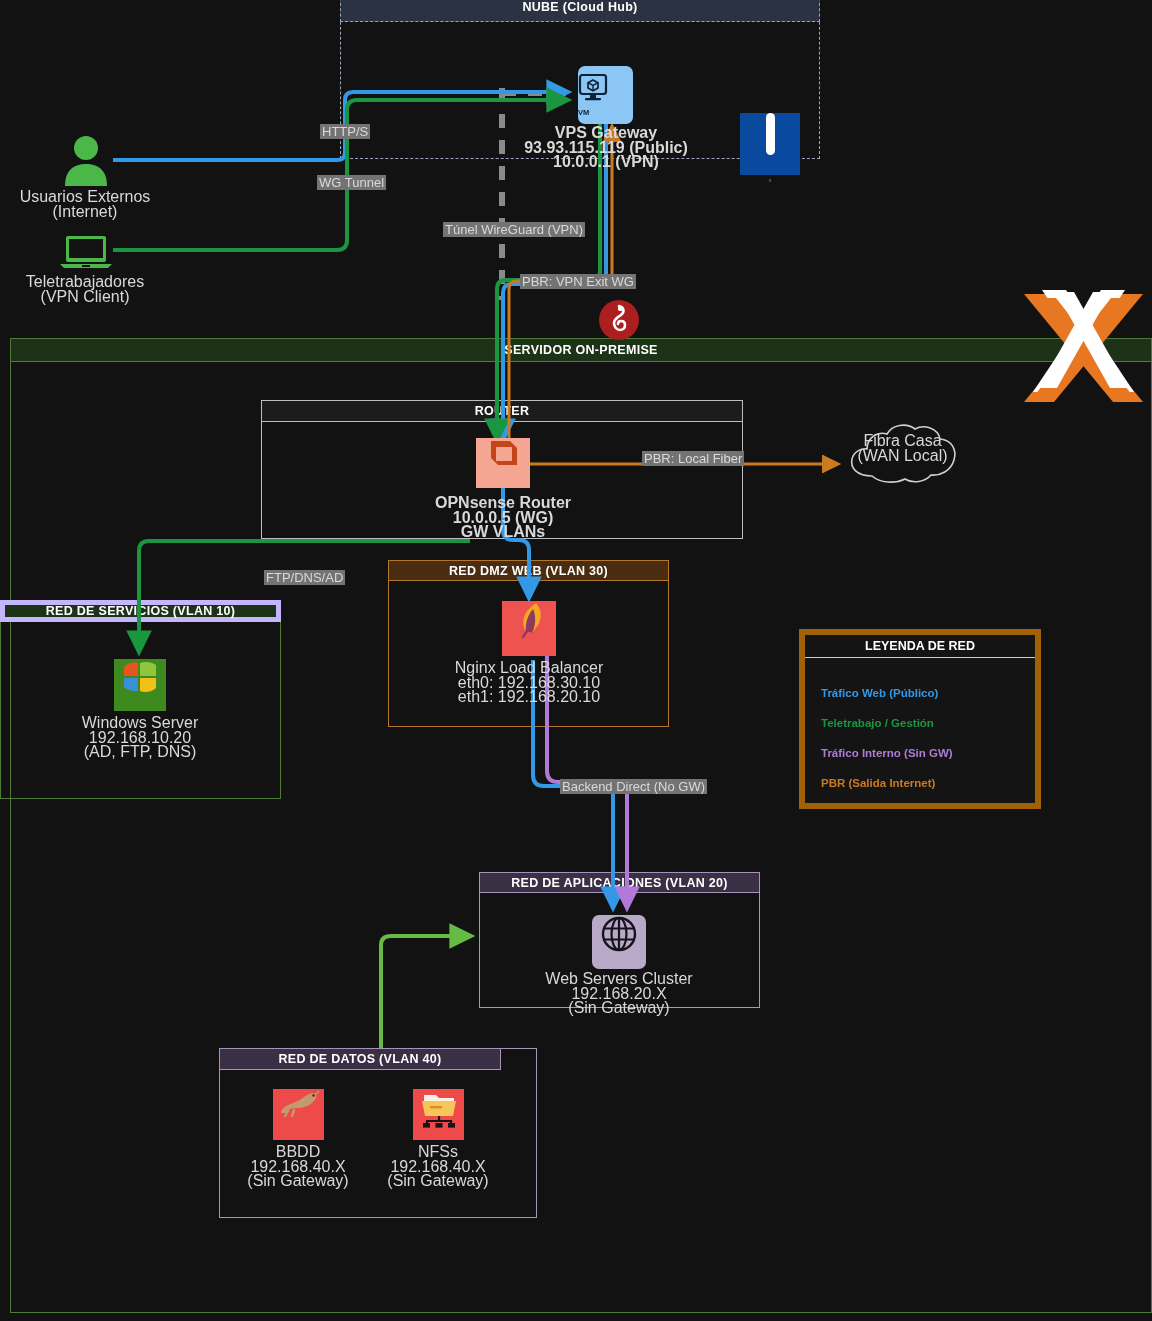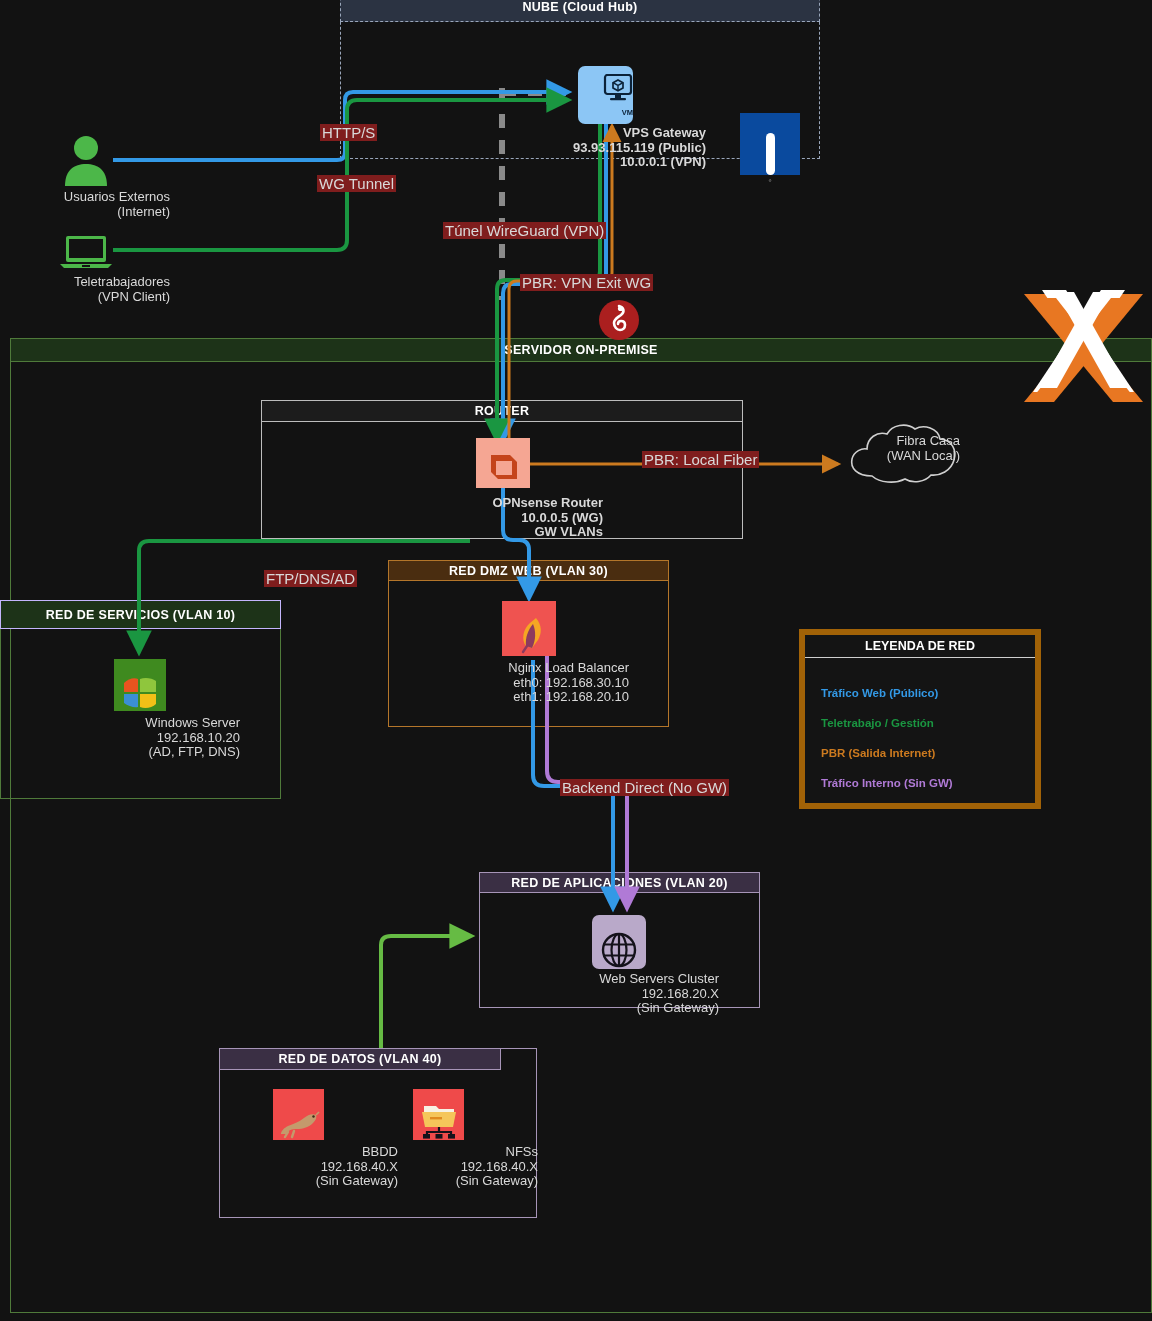--- a/index.html
+++ b/index.html
@@ -1,31 +1,31 @@
 <!DOCTYPE html>
 <html><head>
 <meta charset="utf-8">
 <style>
   html,body{margin:0;padding:0;background:#121212;}
   body{width:1152px;height:1321px;position:relative;overflow:hidden;
        font-family:"Liberation Sans","DejaVu Sans",sans-serif;color:#e8e8e8;}
   #canvas{position:absolute;inset:0;width:1152px;height:1321px;}
   svg.layer{position:absolute;left:0;top:0;width:1152px;height:1321px;pointer-events:none;}
   .node{position:absolute;}
-  .ntext{position:absolute;text-align:right;font-size:13px;line-height:14.5px;color:#d9d9d9;white-space:nowrap;}
+  .ntext{position:absolute;text-align:center;font-size:16px;line-height:14.5px;color:#d9d9d9;white-space:nowrap;}
   .ntext b{font-weight:bold;}
   .grp-title{position:absolute;box-sizing:border-box;font-size:12.5px;font-weight:bold;color:#ffffff;
              text-align:center;letter-spacing:.3px;display:flex;align-items:center;justify-content:center;}
   .grp-body{position:absolute;box-sizing:border-box;}
-  .lbl{position:absolute;font-size:15px;color:#d9d9d9;background:#7f1d1d;padding:0 2px;white-space:nowrap;}
+  .lbl{position:absolute;font-size:13px;color:#d9d9d9;background:#737373;padding:0 2px;white-space:nowrap;}
   .legend-box{position:absolute;box-sizing:border-box;border:6px solid #a16207;background:#141414;}
   .legend-head{box-sizing:border-box;border-bottom:1px solid #cfcfcf;height:23px;display:flex;
                align-items:center;justify-content:center;font-size:12.5px;font-weight:bold;color:#fff;}
   .legend-item{font-size:11.5px;font-weight:bold;padding:0 0 0 16px;line-height:30px;white-space:nowrap;}
-  .icon-box{position:absolute;box-sizing:border-box;display:flex;align-items:flex-end;justify-content:center;gap:7px;}
+  .icon-box{position:absolute;box-sizing:border-box;display:flex;align-items:flex-start;justify-content:center;gap:7px;}
   .tiny{position:absolute;font-size:7px;color:#9a9a9a;text-align:center;}
 </style>
 </head>
 <body>
 
 <div id="canvas">
 
   <div class="grp-body" style="left:340px;top:-8px;width:480px;height:167px;border:1px dashed #9aa7bb;"></div>
   <div class="grp-title" style="left:340px;top:-8px;width:480px;height:30px;background:#2b3342;border:1px dashed #9aa7bb;">
     <span>NUBE (Cloud Hub)</span>
@@ -40,21 +40,21 @@
   <div class="grp-title" style="left:261px;top:400px;width:482px;height:22px;background:#1c1c1c;border:1px solid #bdbdbd;">
     <span>ROUTER</span>
   </div>
 
   <div class="grp-body" style="left:388px;top:560px;width:281px;height:167px;border:1px solid #b4762a;"></div>
   <div class="grp-title" style="left:388px;top:560px;width:281px;height:21px;background:#4a2d10;border:1px solid #b4762a;">
     <span>RED DMZ WEB (VLAN 30)</span>
   </div>
 
   <div class="grp-body" style="left:0px;top:600px;width:281px;height:199px;border:1px solid #4f7a3a;"></div>
-  <div class="grp-title" style="left:0px;top:600px;width:281px;height:29px;background:#1d3318;border:1px solid #c4b5fd;">
+  <div class="grp-title" style="left:0px;top:600px;width:281px;height:22px;background:#1d3318;border:5px solid #c4b5fd;">
     <span>RED DE SERVICIOS (VLAN 10)</span>
   </div>
 
   <div class="grp-body" style="left:479px;top:872px;width:281px;height:136px;border:1px solid #a795b8;"></div>
   <div class="grp-title" style="left:479px;top:872px;width:281px;height:21px;background:#3a2f44;border:1px solid #a795b8;">
     <span>RED DE APLICACIONES (VLAN 20)</span>
   </div>
 
   <div class="grp-body" style="left:219px;top:1048px;width:318px;height:170px;border:1px solid #a795b8;"></div>
   <div class="grp-title" style="left:219px;top:1048px;width:282px;height:22px;background:#3a2f44;border:1px solid #a795b8;">
@@ -276,18 +276,18 @@
     <div>NFSs</div>
     <div>192.168.40.X</div>
     <div>(Sin Gateway)</div>
   </div>
 
   <div class="legend-box" style="left:799px;top:629px;width:242px;height:180px;">
     <div class="legend-head">LEYENDA DE RED</div>
     <div style="padding-top:20px;">
       <div class="legend-item" style="color:#3399e6;"><span>Tráfico Web (Público)</span></div>
       <div class="legend-item" style="color:#1a9641;"><span>Teletrabajo / Gestión</span></div>
+      <div class="legend-item" style="color:#b07ad6;"><span>Tráfico Interno (Sin GW)</span></div>
       <div class="legend-item" style="color:#cc7a1f;"><span>PBR (Salida Internet)</span></div>
-      <div class="legend-item" style="color:#b07ad6;"><span>Tráfico Interno (Sin GW)</span></div>
     </div>
   </div>
 
 </div>
 
 </body></html>

